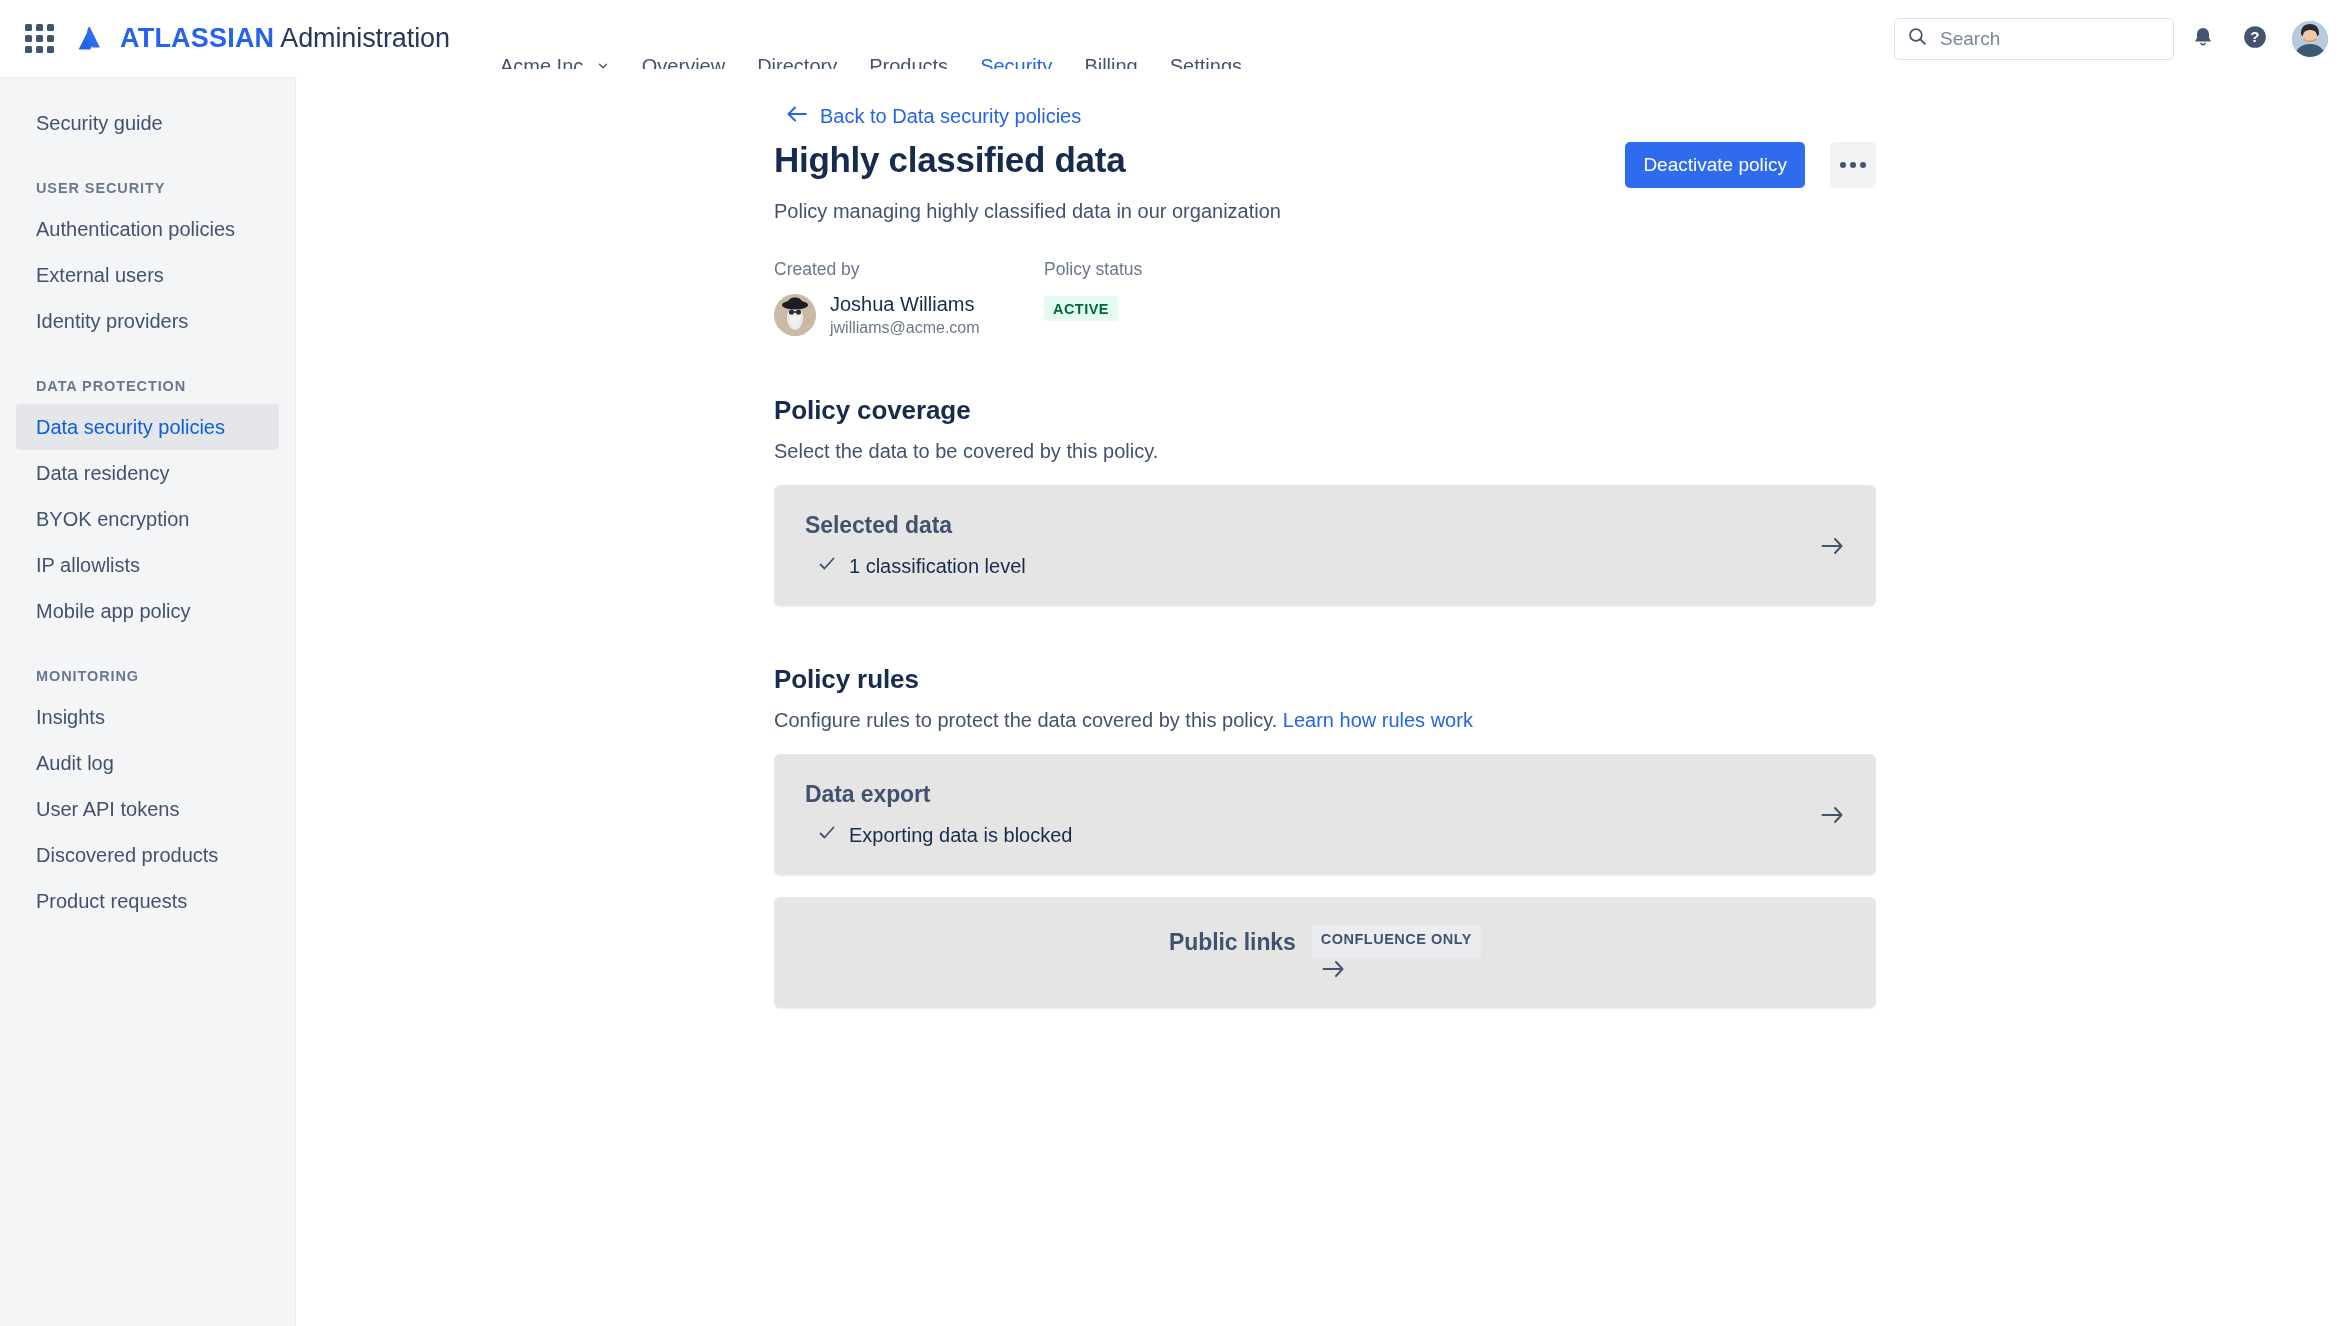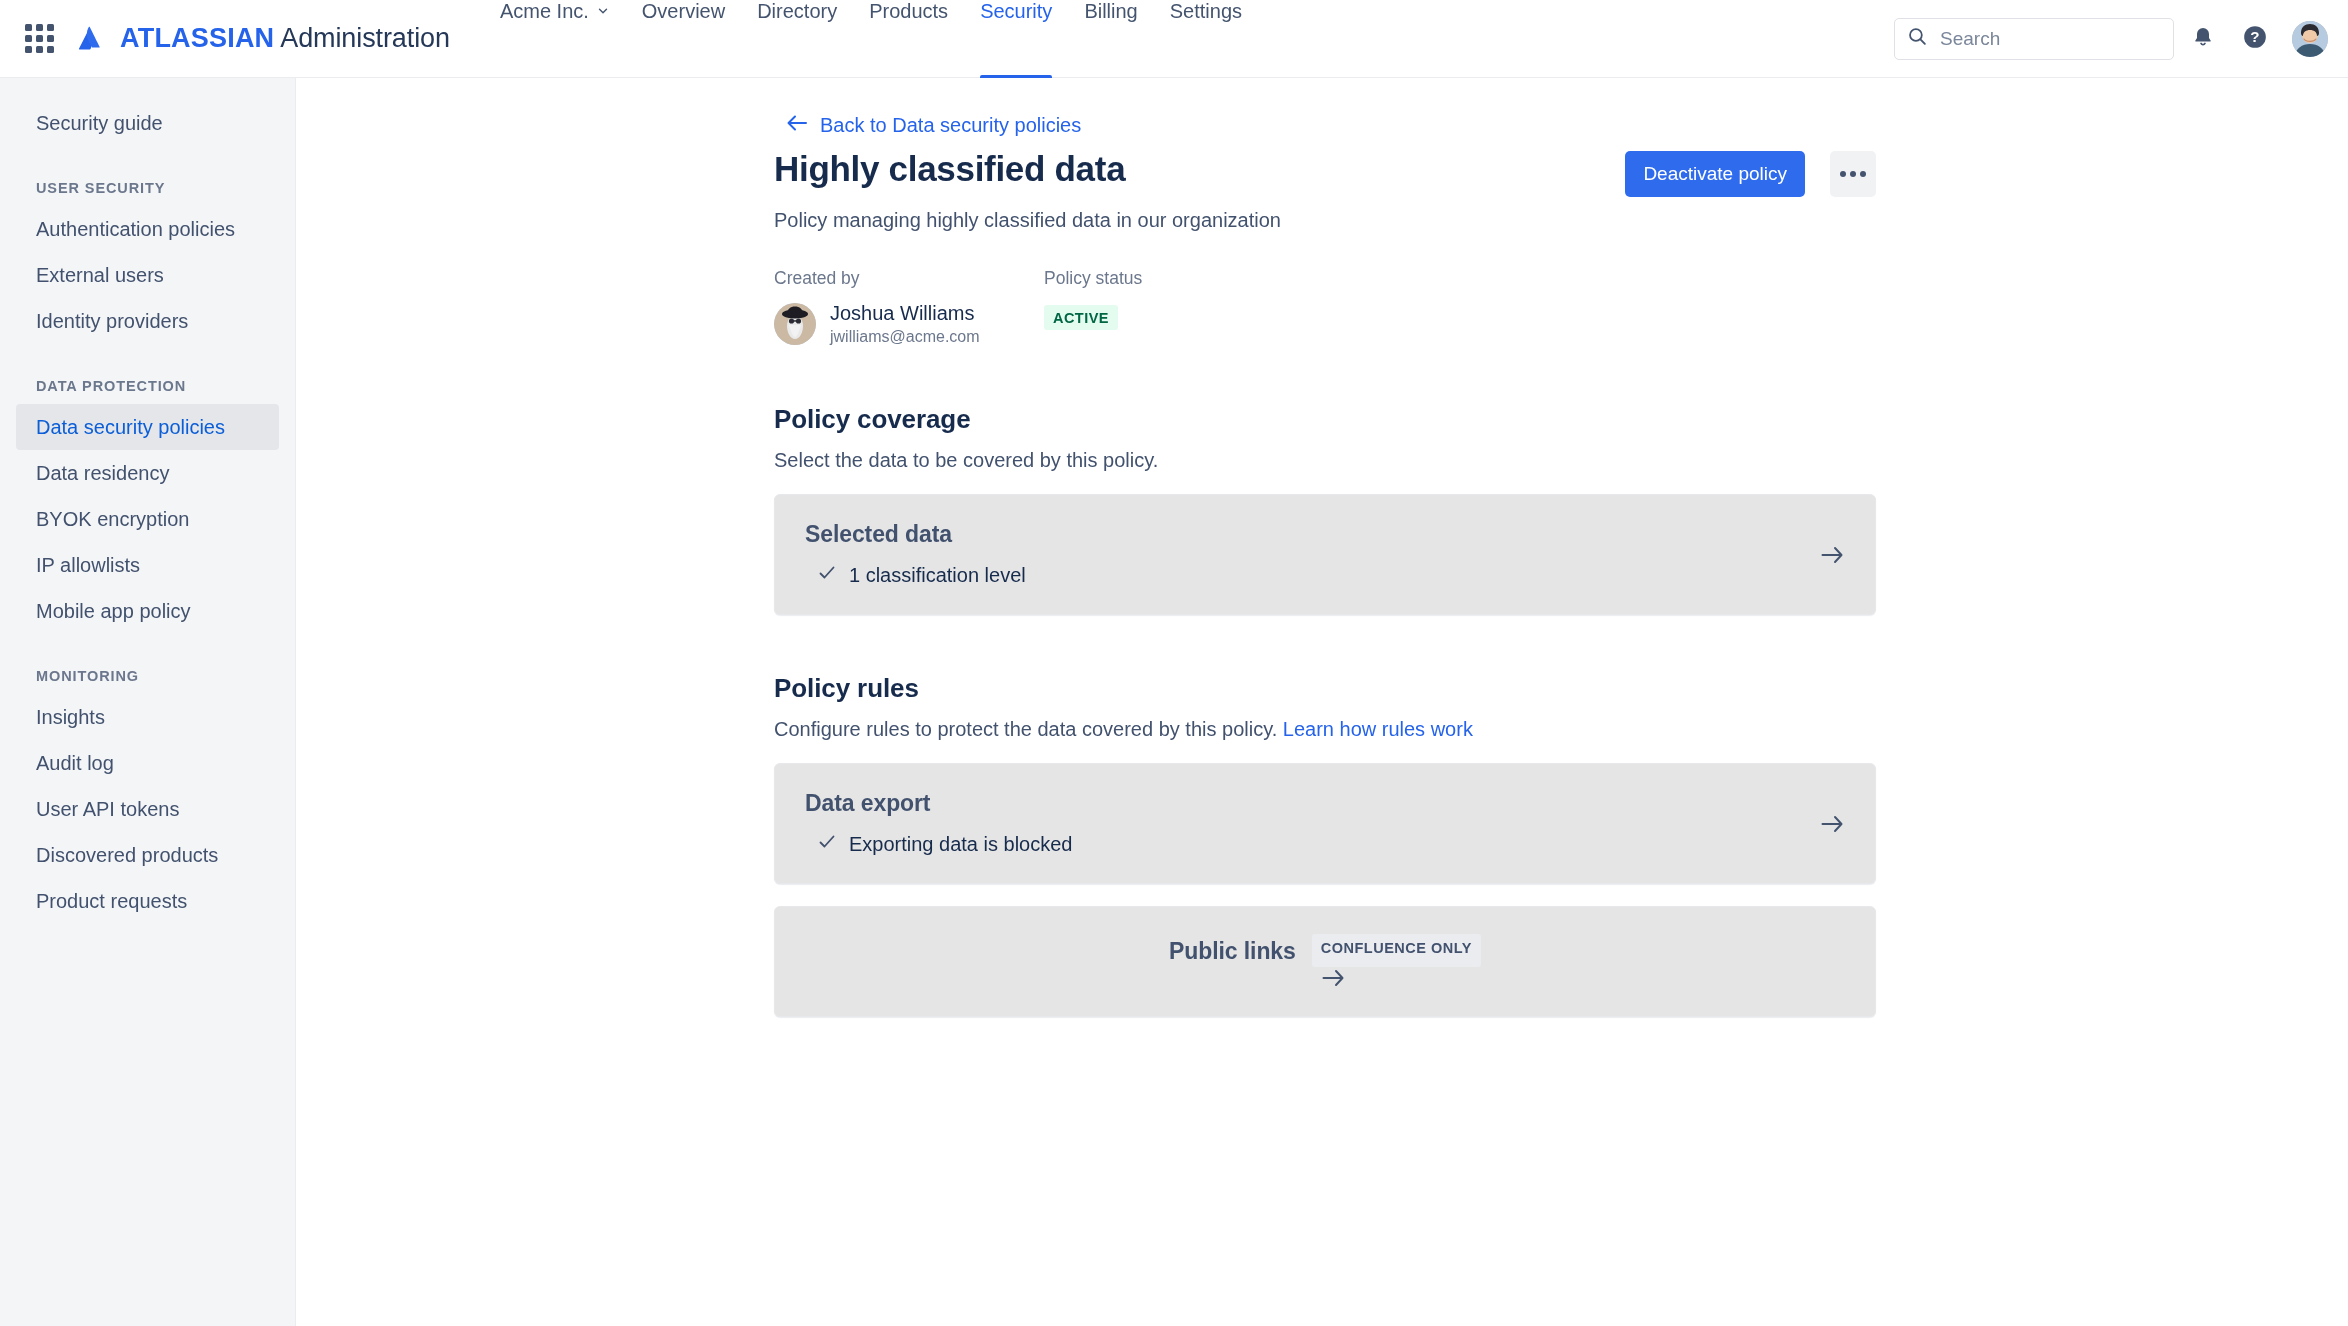--- a/index.html
+++ b/index.html
@@ -55,21 +55,21 @@
   .brand-text .bold { font-weight: 700; color: #2563eb; letter-spacing: 0.2px; }
   .brand-text .light { font-weight: 400; color: #253858; }
 
   .navlinks { display: flex; align-items: center; margin-left: 34px; height: 78px; }
   .navitem {
     position: relative;
     font-size: 20px;
     color: #44546f;
     padding: 0 16px;
     height: 78px;
-    display: flex; align-items: flex-start;
+    display: flex; align-items: flex-end;
     cursor: pointer;
     white-space: nowrap;
   }
   .navitem.org { color: #44546f; }
   .navitem.active { color: #2563eb; font-weight: 400; }
   .navitem.active::after {
     content: "";
     position: absolute;
     left: 16px; right: 16px; bottom: 0;
     height: 3px;
@@ -149,21 +149,21 @@
     font-weight: 700;
     letter-spacing: 0.9px;
     color: #6b778c;
     margin: 34px 36px 10px 36px;
     text-transform: uppercase;
   }
 
   
   .main {
     position: absolute;
-    top: 78px; left: 297px;
+    top: 69px; left: 297px;
     width: 2051px; height: 1248px;
     background: #fff;
     overflow: hidden;
   }
   .content {
     position: absolute;
     left: 477px;
     top: 36px;
     width: 1102px;
   }

